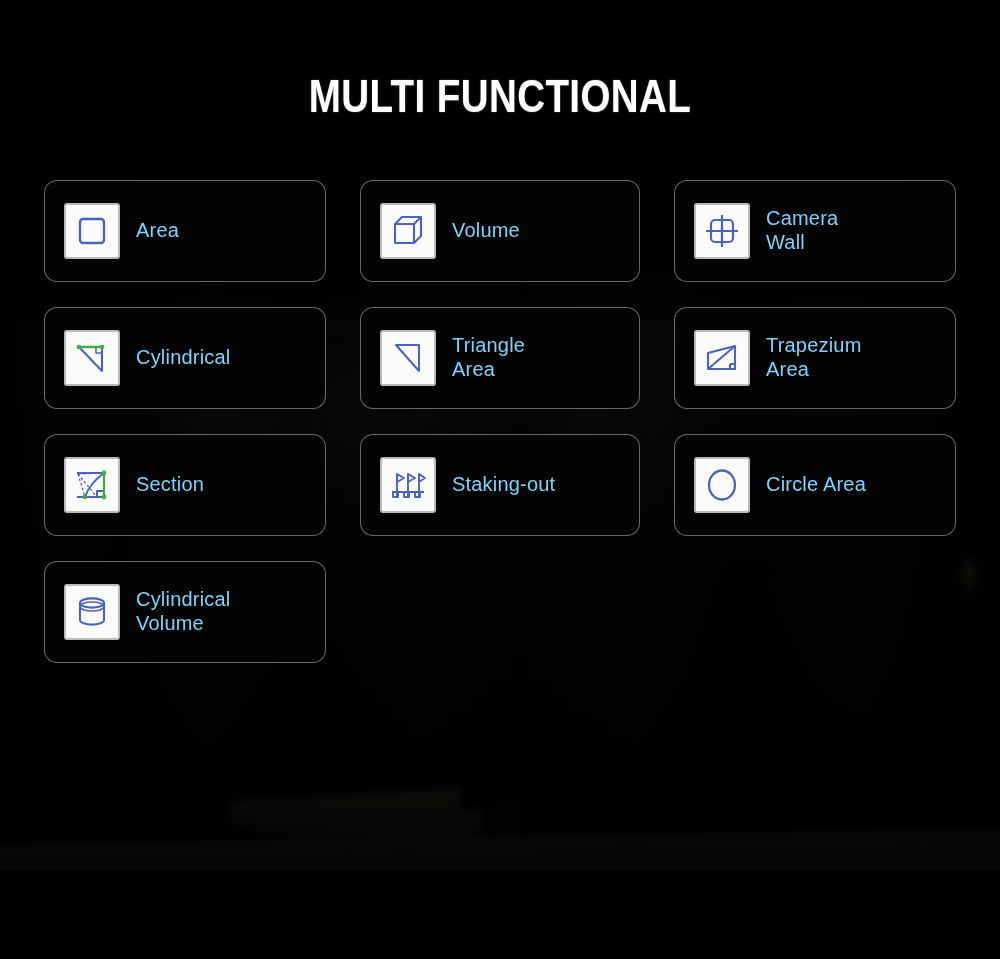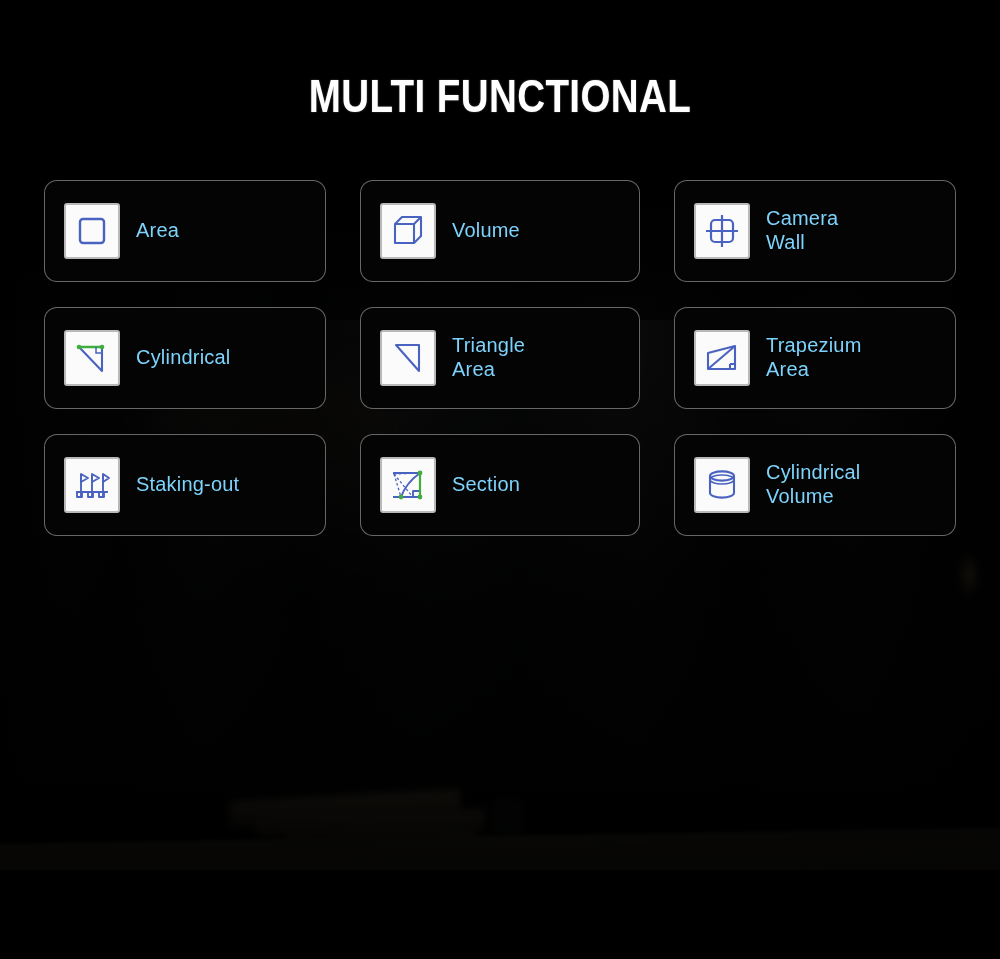--- a/index.html
+++ b/index.html
@@ -279,61 +279,69 @@
           </svg>
         </span>
         <span class="card-label">Trapezium
 Area</span>
       </div>
 
       <div class="card">
         <span class="icon-tile">
           <svg width="40" height="40" viewBox="0 0 40 40">
             <g fill="none" stroke="#4a63c0" stroke-width="1.9" stroke-linejoin="round">
+              <path d="M5 8 L32 8"></path>
+              <path d="M5 32 L34 32"></path>
+              <path d="M32 8 Q18 18 13 32"></path>
+              <path d="M25 26 L25 32 L32 32 L32 26 Z"></path>
+            </g>
+            <g fill="none" stroke="#4a63c0" stroke-width="1.3" stroke-dasharray="2.6 2.2">
+              <path d="M6 9 L32 8"></path>
+              <path d="M6 9 L13 32"></path>
+              <path d="M6 9 L24 31"></path>
+            </g>
+            <path d="M32 7 L32 33" stroke="#3fae3f" stroke-width="2.2"></path>
+            <circle cx="32" cy="8" r="2.4" fill="#3fae3f"></circle>
+            <circle cx="32" cy="32" r="2.4" fill="#3fae3f"></circle>
+            <circle cx="13" cy="32" r="2.4" fill="#3fae3f"></circle>
+          </svg>
+        </span>
+        <span class="card-label">Section</span>
+      </div>
+
+      <div class="card">
+        <span class="icon-tile">
+          <svg width="40" height="40" viewBox="0 0 40 40">
+            <g fill="none" stroke="#4a63c0" stroke-width="1.9" stroke-linejoin="round">
               <path d="M4 27 L36 27"></path>
               <path d="M9 9 L9 33 M20 9 L20 33 M31 9 L31 33"></path>
               <path d="M9 9 L16 13 L9 17 Z"></path>
               <path d="M20 9 L27 13 L20 17 Z"></path>
               <path d="M31 9 L37 13 L31 17 Z"></path>
               <rect x="5" y="27" width="5" height="5"></rect>
               <rect x="16" y="27" width="5" height="5"></rect>
               <rect x="27" y="27" width="5" height="5"></rect>
             </g>
           </svg>
         </span>
         <span class="card-label">Staking-out</span>
       </div>
 
-      <div class="card">
-        <span class="icon-tile">
-          <svg width="40" height="40" viewBox="0 0 40 40">
-            <g fill="none" stroke="#4a63c0" stroke-width="1.9" stroke-linejoin="round">
-              <path d="M5 8 L32 8"></path>
-              <path d="M5 32 L34 32"></path>
-              <path d="M32 8 Q18 18 13 32"></path>
-              <path d="M25 26 L25 32 L32 32 L32 26 Z"></path>
-            </g>
-            <g fill="none" stroke="#4a63c0" stroke-width="1.3" stroke-dasharray="2.6 2.2">
-              <path d="M6 9 L32 8"></path>
-              <path d="M6 9 L13 32"></path>
-              <path d="M6 9 L24 31"></path>
-            </g>
-            <path d="M32 7 L32 33" stroke="#3fae3f" stroke-width="2.2"></path>
-            <circle cx="32" cy="8" r="2.4" fill="#3fae3f"></circle>
-            <circle cx="32" cy="32" r="2.4" fill="#3fae3f"></circle>
-            <circle cx="13" cy="32" r="2.4" fill="#3fae3f"></circle>
-          </svg>
-        </span>
-        <span class="card-label">Section</span>
-      </div>
-
-
-
-
-
+
+
+
+
+      <div class="card">
+        <span class="icon-tile">
+          <svg width="40" height="40" viewBox="0 0 40 40">
+            <ellipse cx="20" cy="20" rx="13" ry="14.5" fill="none" stroke="#4a63c0" stroke-width="2.3"></ellipse>
+          </svg>
+        </span>
+        <span class="card-label">Circle Area</span>
+      </div>
 
       <div class="card">
         <span class="icon-tile">
           <svg width="40" height="40" viewBox="0 0 40 40">
             <g fill="none" stroke="#4a63c0" stroke-width="2.1" stroke-linejoin="round">
               <ellipse cx="20" cy="11" rx="12" ry="4.6"></ellipse>
               <path d="M8 11 L8 28"></path>
               <path d="M32 11 L32 28"></path>
               <path d="M8 28 A12 4.6 0 0 0 32 28"></path>
               <ellipse cx="20" cy="14.5" rx="12" ry="4.6" stroke-width="1.5"></ellipse>

